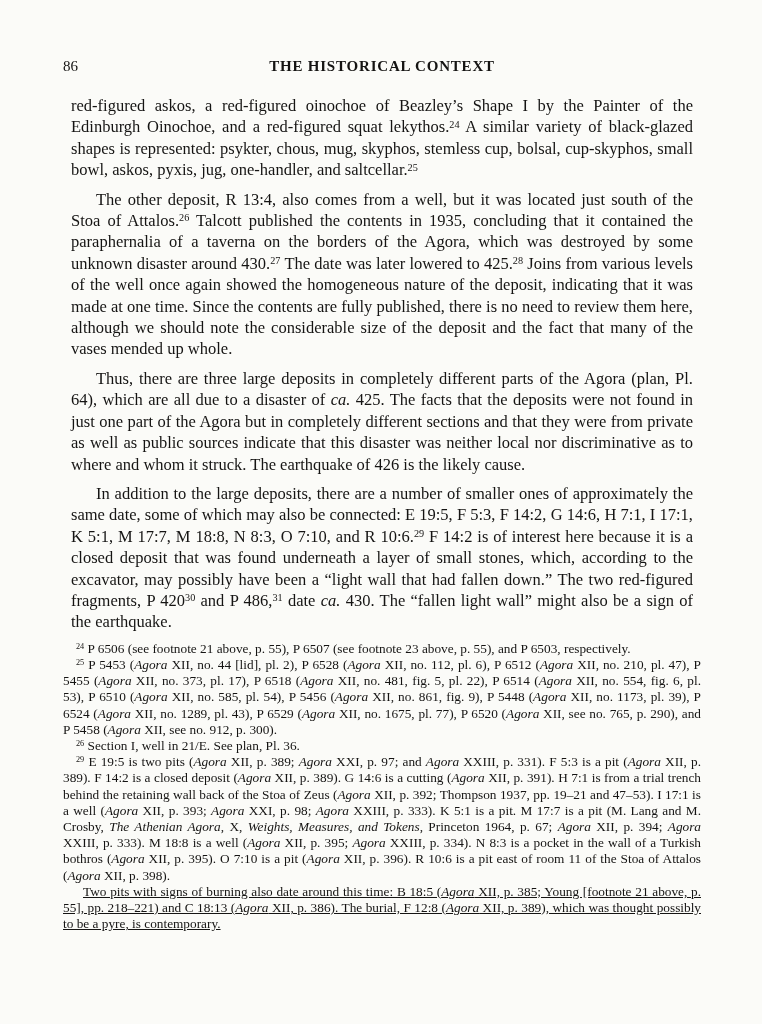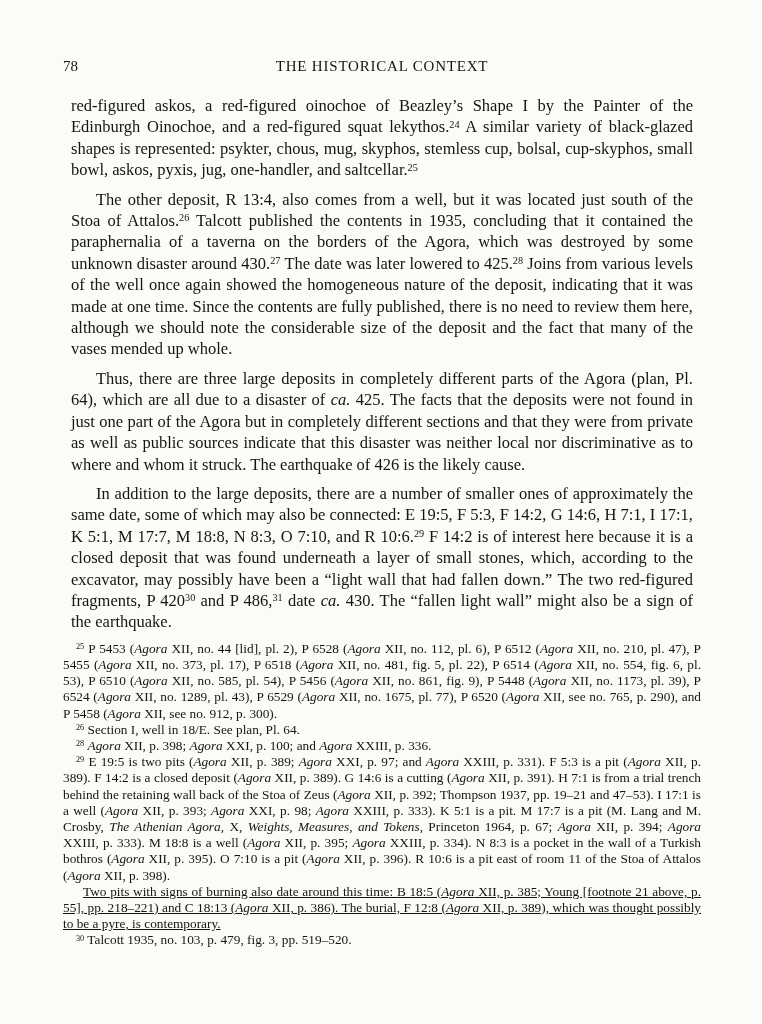--- a/index.html
+++ b/index.html
@@ -26,20 +26,21 @@
   }
   .page-number {
     position: absolute;
     left: 0;
     top: 0;
   }
   .running-head {
     display: block;
     text-align: center;
     letter-spacing: 0.8px;
+    font-weight: bold;
   }
   .body-text {
     margin-top: 19px;
     font-size: 16.5px;
     line-height: 21.4px;
     text-align: justify;
     hyphens: auto;
     -webkit-hyphens: auto;
   }
   .body-text p {
@@ -71,33 +72,32 @@
     top: -0.45em;
     line-height: 0;
   }
 </style>
 </head>
 <body>
 
 <div class="page">
 
   <header class="running-header">
-    <span class="page-number">78</span>
+    <span class="page-number">86</span>
     <span class="running-head">THE HISTORICAL CONTEXT</span>
   </header>
 
   <main class="body-text">
     <p><span>red-figured askos, a red-figured oinochoe of Beazley’s Shape I by the Painter of the Edinburgh Oinochoe, and a red-figured squat lekythos.</span><span class="sup">24</span><span> A similar variety of black-glazed shapes is represented: psykter, chous, mug, skyphos, stemless cup, bolsal, cup-skyphos, small bowl, askos, pyxis, jug, one-handler, and saltcellar.</span><span class="sup">25</span></p>
     <p class="indent"><span>The other deposit, R 13:4, also comes from a well, but it was located just south of the Stoa of Attalos.</span><span class="sup">26</span><span> Talcott published the contents in 1935, concluding that it contained the paraphernalia of a taverna on the borders of the Agora, which was destroyed by some unknown disaster around 430.</span><span class="sup">27</span><span> The date was later lowered to 425.</span><span class="sup">28</span><span> Joins from various levels of the well once again showed the homogeneous nature of the deposit, indicating that it was made at one time. Since the contents are fully published, there is no need to review them here, although we should note the considerable size of the deposit and the fact that many of the vases mended up whole.</span></p>
     <p class="indent"><span>Thus, there are three large deposits in completely different parts of the Agora (plan, Pl. 64), which are all due to a disaster of </span><span class="i">ca.</span><span> 425. The facts that the deposits were not found in just one part of the Agora but in completely different sections and that they were from private as well as public sources indicate that this disaster was neither local nor discriminative as to where and whom it struck. The earthquake of 426 is the likely cause.</span></p>
     <p class="indent"><span>In addition to the large deposits, there are a number of smaller ones of approximately the same date, some of which may also be connected: E 19:5, F 5:3, F 14:2, G 14:6, H 7:1, I 17:1, K 5:1, M 17:7, M 18:8, N 8:3, O 7:10, and R 10:6.</span><span class="sup">29</span><span> F 14:2 is of interest here because it is a closed deposit that was found underneath a layer of small stones, which, according to the excavator, may possibly have been a “light wall that had fallen down.” The two red-figured fragments, P 420</span><span class="sup">30</span><span> and P 486,</span><span class="sup">31</span><span> date </span><span class="i">ca.</span><span> 430. The “fallen light wall” might also be a sign of the earthquake.</span></p>
   </main>
 
   <footer class="footnotes">
+    <p><span class="sup">24</span><span> P 6506 (see footnote 21 above, p. 55), P 6507 (see footnote 23 above, p. 55), and P 6503, respectively.</span></p>
     <p><span class="sup">25</span><span> P 5453 (</span><span class="i">Agora</span><span> XII, no. 44 [lid], pl. 2), P 6528 (</span><span class="i">Agora</span><span> XII, no. 112, pl. 6), P 6512 (</span><span class="i">Agora</span><span> XII, no. 210, pl. 47), P 5455 (</span><span class="i">Agora</span><span> XII, no. 373, pl. 17), P 6518 (</span><span class="i">Agora</span><span> XII, no. 481, fig. 5, pl. 22), P 6514 (</span><span class="i">Agora</span><span> XII, no. 554, fig. 6, pl. 53), P 6510 (</span><span class="i">Agora</span><span> XII, no. 585, pl. 54), P 5456 (</span><span class="i">Agora</span><span> XII, no. 861, fig. 9), P 5448 (</span><span class="i">Agora</span><span> XII, no. 1173, pl. 39), P 6524 (</span><span class="i">Agora</span><span> XII, no. 1289, pl. 43), P 6529 (</span><span class="i">Agora</span><span> XII, no. 1675, pl. 77), P 6520 (</span><span class="i">Agora</span><span> XII, see no. 765, p. 290), and P 5458 (</span><span class="i">Agora</span><span> XII, see no. 912, p. 300).</span></p>
-    <p><span class="sup">26</span><span> Section I, well in 18/E. See plan, Pl. 64.</span></p>
-    <p><span class="sup">28</span><span> </span><span class="i">Agora</span><span> XII, p. 398; </span><span class="i">Agora</span><span> XXI, p. 100; and </span><span class="i">Agora</span><span> XXIII, p. 336.</span></p>
+    <p><span class="sup">26</span><span> Section I, well in 21/E. See plan, Pl. 36.</span></p>
     <p><span class="sup">29</span><span> E 19:5 is two pits (</span><span class="i">Agora</span><span> XII, p. 389; </span><span class="i">Agora</span><span> XXI, p. 97; and </span><span class="i">Agora</span><span> XXIII, p. 331). F 5:3 is a pit (</span><span class="i">Agora</span><span> XII, p. 389). F 14:2 is a closed deposit (</span><span class="i">Agora</span><span> XII, p. 389). G 14:6 is a cutting (</span><span class="i">Agora</span><span> XII, p. 391). H 7:1 is from a trial trench behind the retaining wall back of the Stoa of Zeus (</span><span class="i">Agora</span><span> XII, p. 392; Thompson 1937, pp. 19–21 and 47–53). I 17:1 is a well (</span><span class="i">Agora</span><span> XII, p. 393; </span><span class="i">Agora</span><span> XXI, p. 98; </span><span class="i">Agora</span><span> XXIII, p. 333). K 5:1 is a pit. M 17:7 is a pit (M. Lang and M. Crosby, </span><span class="i">The Athenian Agora</span><span>, X, </span><span class="i">Weights, Measures, and Tokens</span><span>, Princeton 1964, p. 67; </span><span class="i">Agora</span><span> XII, p. 394; </span><span class="i">Agora</span><span> XXIII, p. 333). M 18:8 is a well (</span><span class="i">Agora</span><span> XII, p. 395; </span><span class="i">Agora</span><span> XXIII, p. 334). N 8:3 is a pocket in the wall of a Turkish bothros (</span><span class="i">Agora</span><span> XII, p. 395). O 7:10 is a pit (</span><span class="i">Agora</span><span> XII, p. 396). R 10:6 is a pit east of room 11 of the Stoa of Attalos (</span><span class="i">Agora</span><span> XII, p. 398).</span></p>
     <p class="fn-cont"><span>Two pits with signs of burning also date around this time: B 18:5 (</span><span class="i">Agora</span><span> XII, p. 385; Young [footnote 21 above, p. 55], pp. 218–221) and C 18:13 (</span><span class="i">Agora</span><span> XII, p. 386). The burial, F 12:8 (</span><span class="i">Agora</span><span> XII, p. 389), which was thought possibly to be a pyre, is contemporary.</span></p>
-    <p><span class="sup">30</span><span> Talcott 1935, no. 103, p. 479, fig. 3, pp. 519–520.</span></p>
   </footer>
 
 </div>
 
 </body></html>

